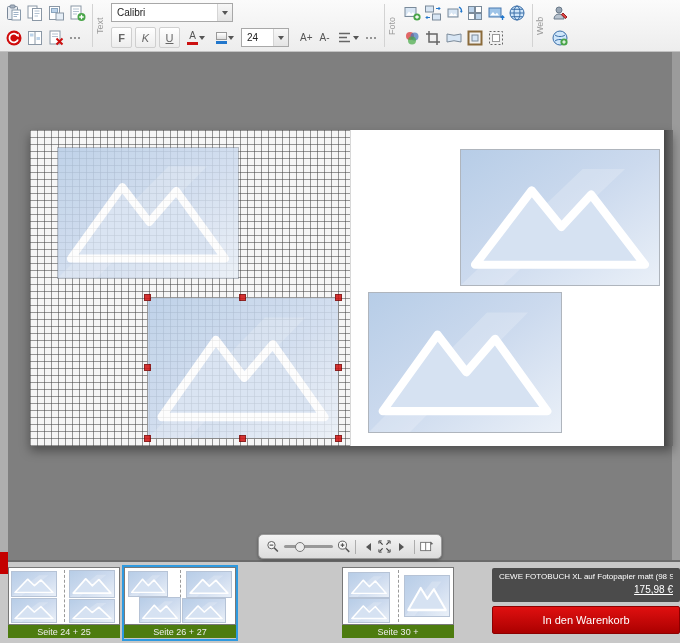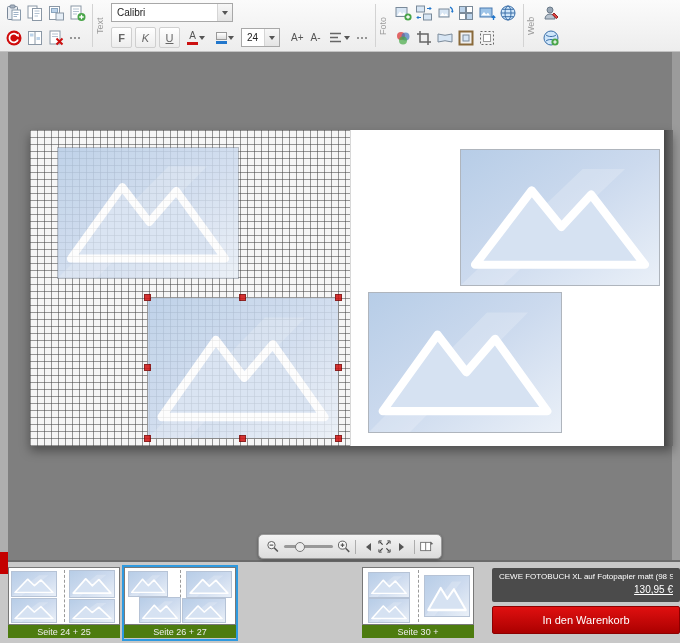--- a/index.html
+++ b/index.html
@@ -21,21 +21,21 @@
   .fmt{width:19px;height:19px;border:1px solid #cfcfcf;border-radius:2px;
        background:linear-gradient(#fff,#ededed);display:flex;align-items:center;justify-content:center;
        font-size:11px;color:#666;}
   .fmt.b{font-weight:bold}.fmt.i{font-style:italic}.fmt.u{text-decoration:underline}
   .caret{display:inline-block;width:0;height:0;border:3px solid transparent;border-top:4px solid #555;margin-top:4px;}
   .combo{height:19px;background:#fff;border:1px solid #a8a8a8;display:flex;align-items:center;
          font-size:10px;color:#222;padding-left:5px;box-sizing:border-box;}
   .combo .carbox{margin-left:auto;width:14px;height:100%;display:flex;align-items:center;justify-content:center;
                  border-left:1px solid #d5d5d5;background:linear-gradient(#f7f7f7,#e4e4e4);}
   .font-combo{width:122px;}
-  .size-combo{width:39px;}
+  .size-combo{width:48px;}
   .colorbtn{width:24px;height:20px;display:flex;align-items:center;justify-content:center;gap:1px;
             border:1px solid transparent;}
   .a-stack{display:flex;flex-direction:column;align-items:center;line-height:1;}
   .a-stack .a{font-size:10px;color:#555;}
   .a-stack .bar{width:11px;height:3px;margin-top:1px;}
   .incdec{font-size:10px;color:#555;padding:0 2px;}
   .dots{display:flex;gap:2px;align-items:center;height:18px;padding:0 2px;}
   .dots i{width:2px;height:2px;border-radius:50%;background:#777;}
 
   
@@ -425,37 +425,37 @@
               <use href="#ph-art"></use>
             </svg>
           <svg class="mph" style="left:58px;top:31px;width:42px;height:23px" viewBox="0 0 140 100" preserveAspectRatio="none">
               <use href="#ph-art"></use>
             </svg>
         </div>
         <div class="thumb-label">Seite 26 + 27</div>
       </div>
 
 
-      <div class="thumb" style="left:362px">
+      <div class="thumb" style="left:342px">
         <div class="thumb-canvas">
           <div class="fold"></div>
           <svg class="mph" style="left:6px;top:5px;width:40px;height:24px" viewBox="0 0 140 100" preserveAspectRatio="none">
               <use href="#ph-art"></use>
             </svg>
           <svg class="mph" style="left:6px;top:31px;width:40px;height:23px" viewBox="0 0 140 100" preserveAspectRatio="none">
               <use href="#ph-art"></use>
             </svg>
           <svg class="mph" style="left:62px;top:8px;width:44px;height:40px" viewBox="0 0 140 100" preserveAspectRatio="none">
               <use href="#ph-art"></use>
             </svg>
         </div>
         <div class="thumb-label">Seite 30 +</div>
       </div>
     </div>
 
     <div class="cart-info">
       <span class="cart-product">CEWE FOTOBUCH XL auf Fotopapier matt  (98 S.)</span>
-      <span class="cart-price">130,95 €</span>
+      <span class="cart-price">175,98 €</span>
     </div>
     <div class="cart-btn">In den Warenkorb</div>
   </div>
 
 </div>
 
 </body></html>

